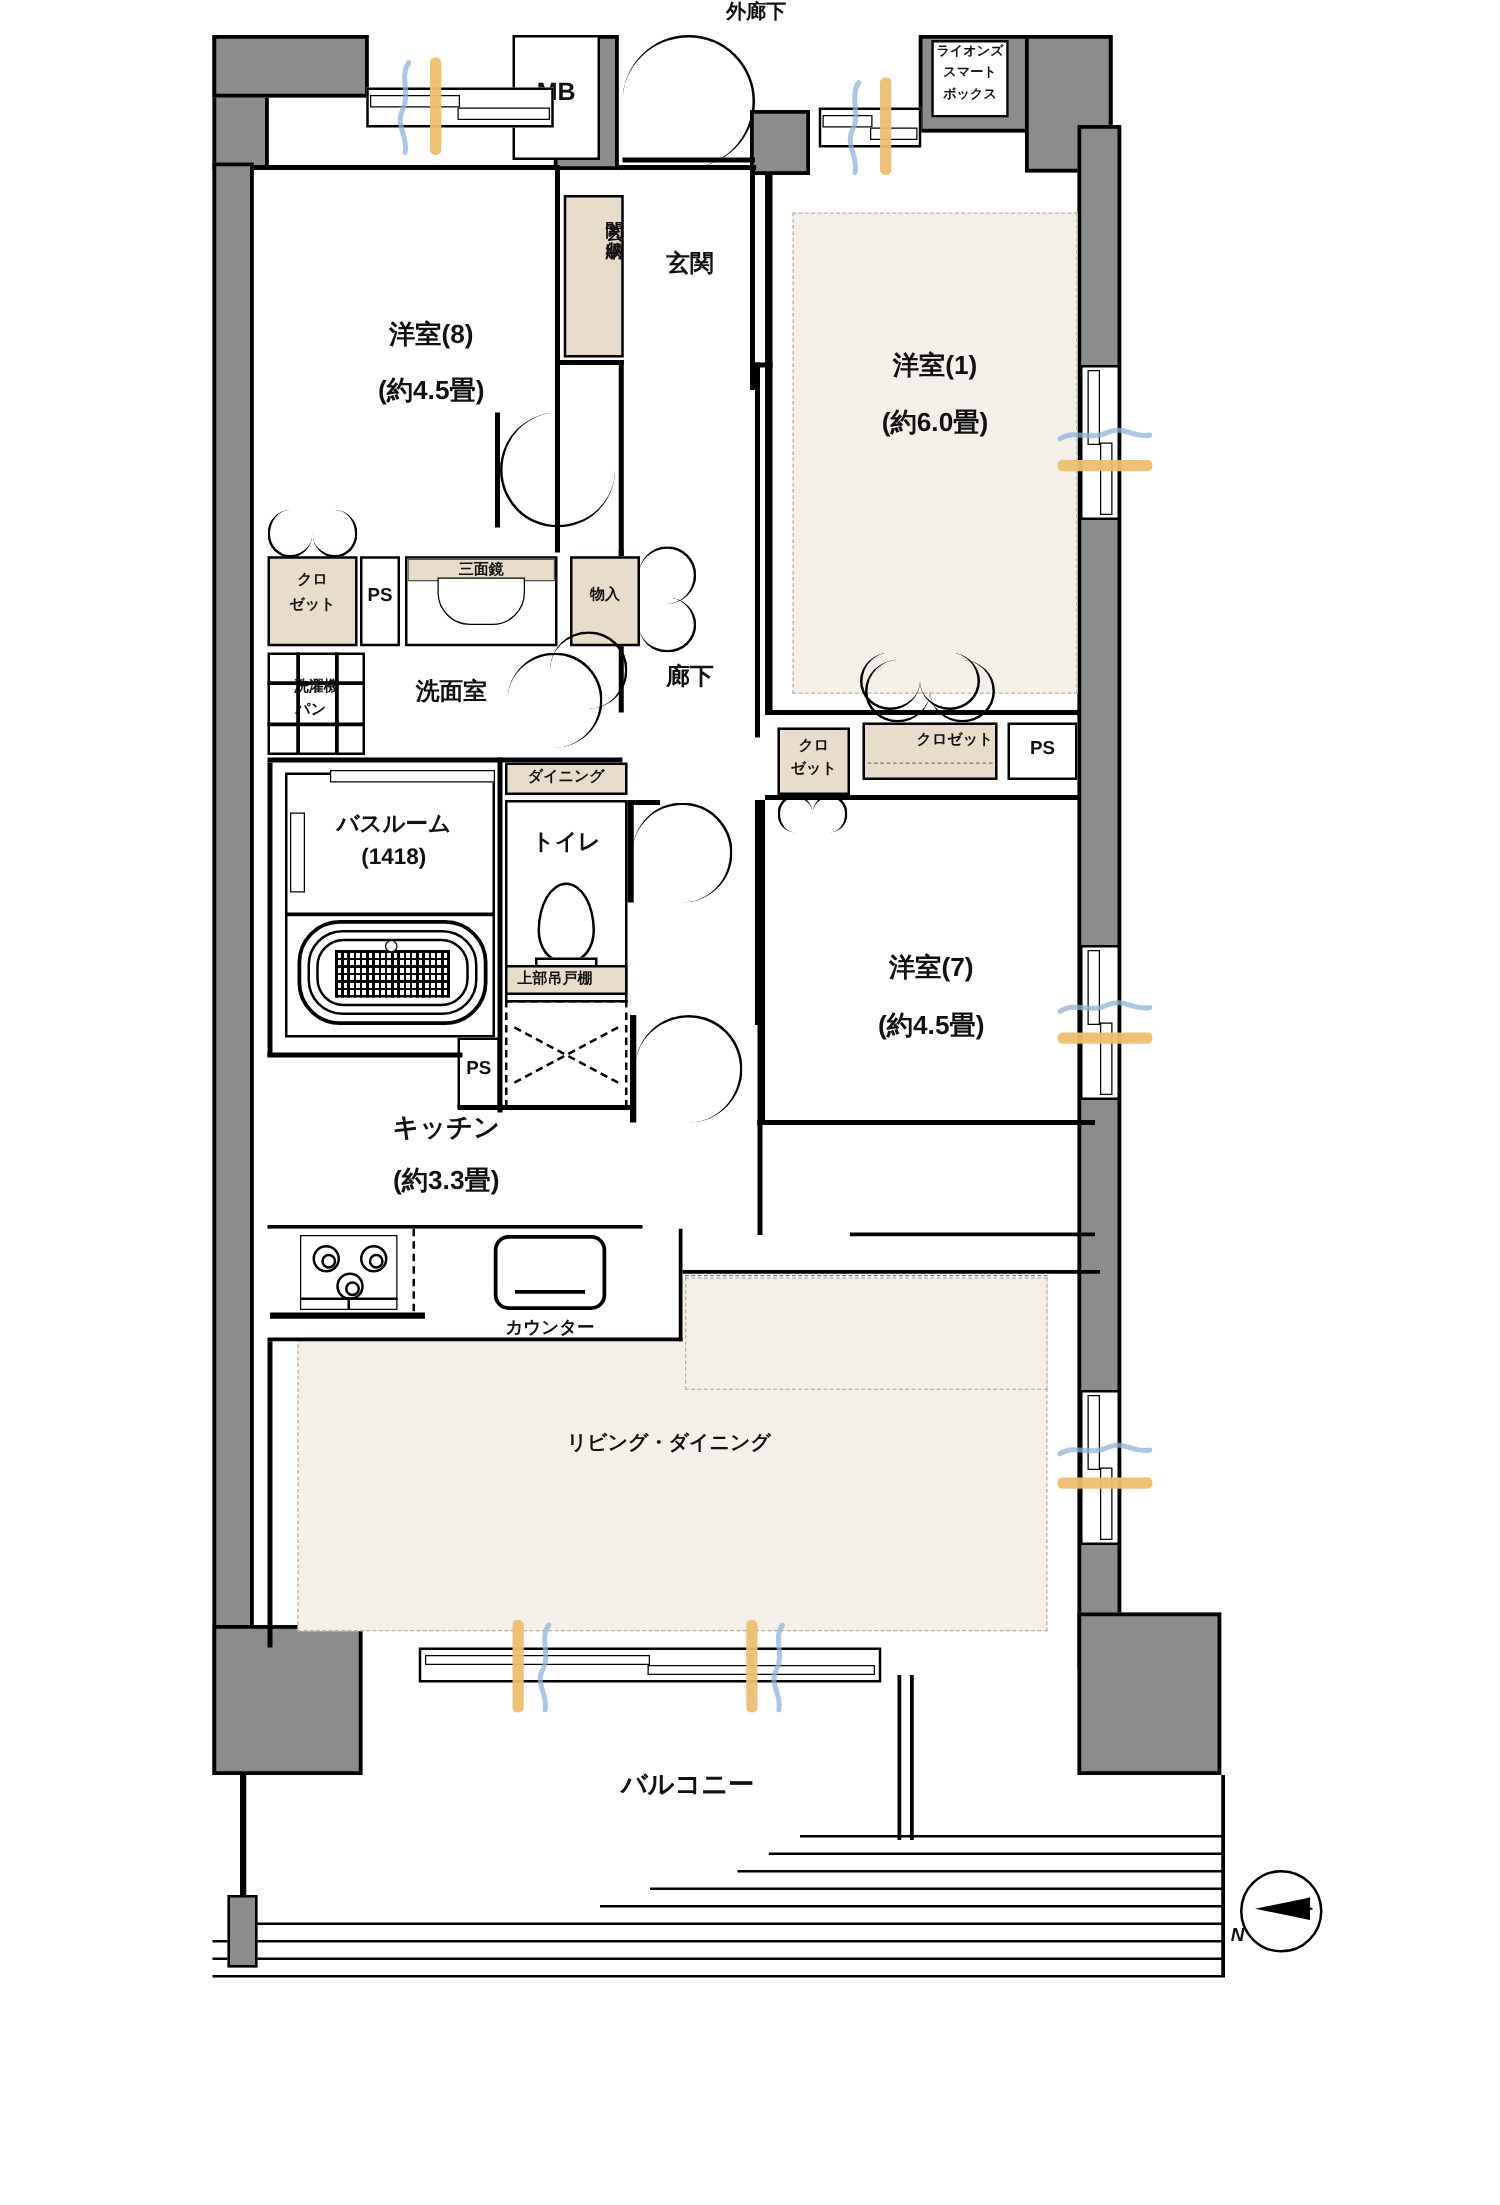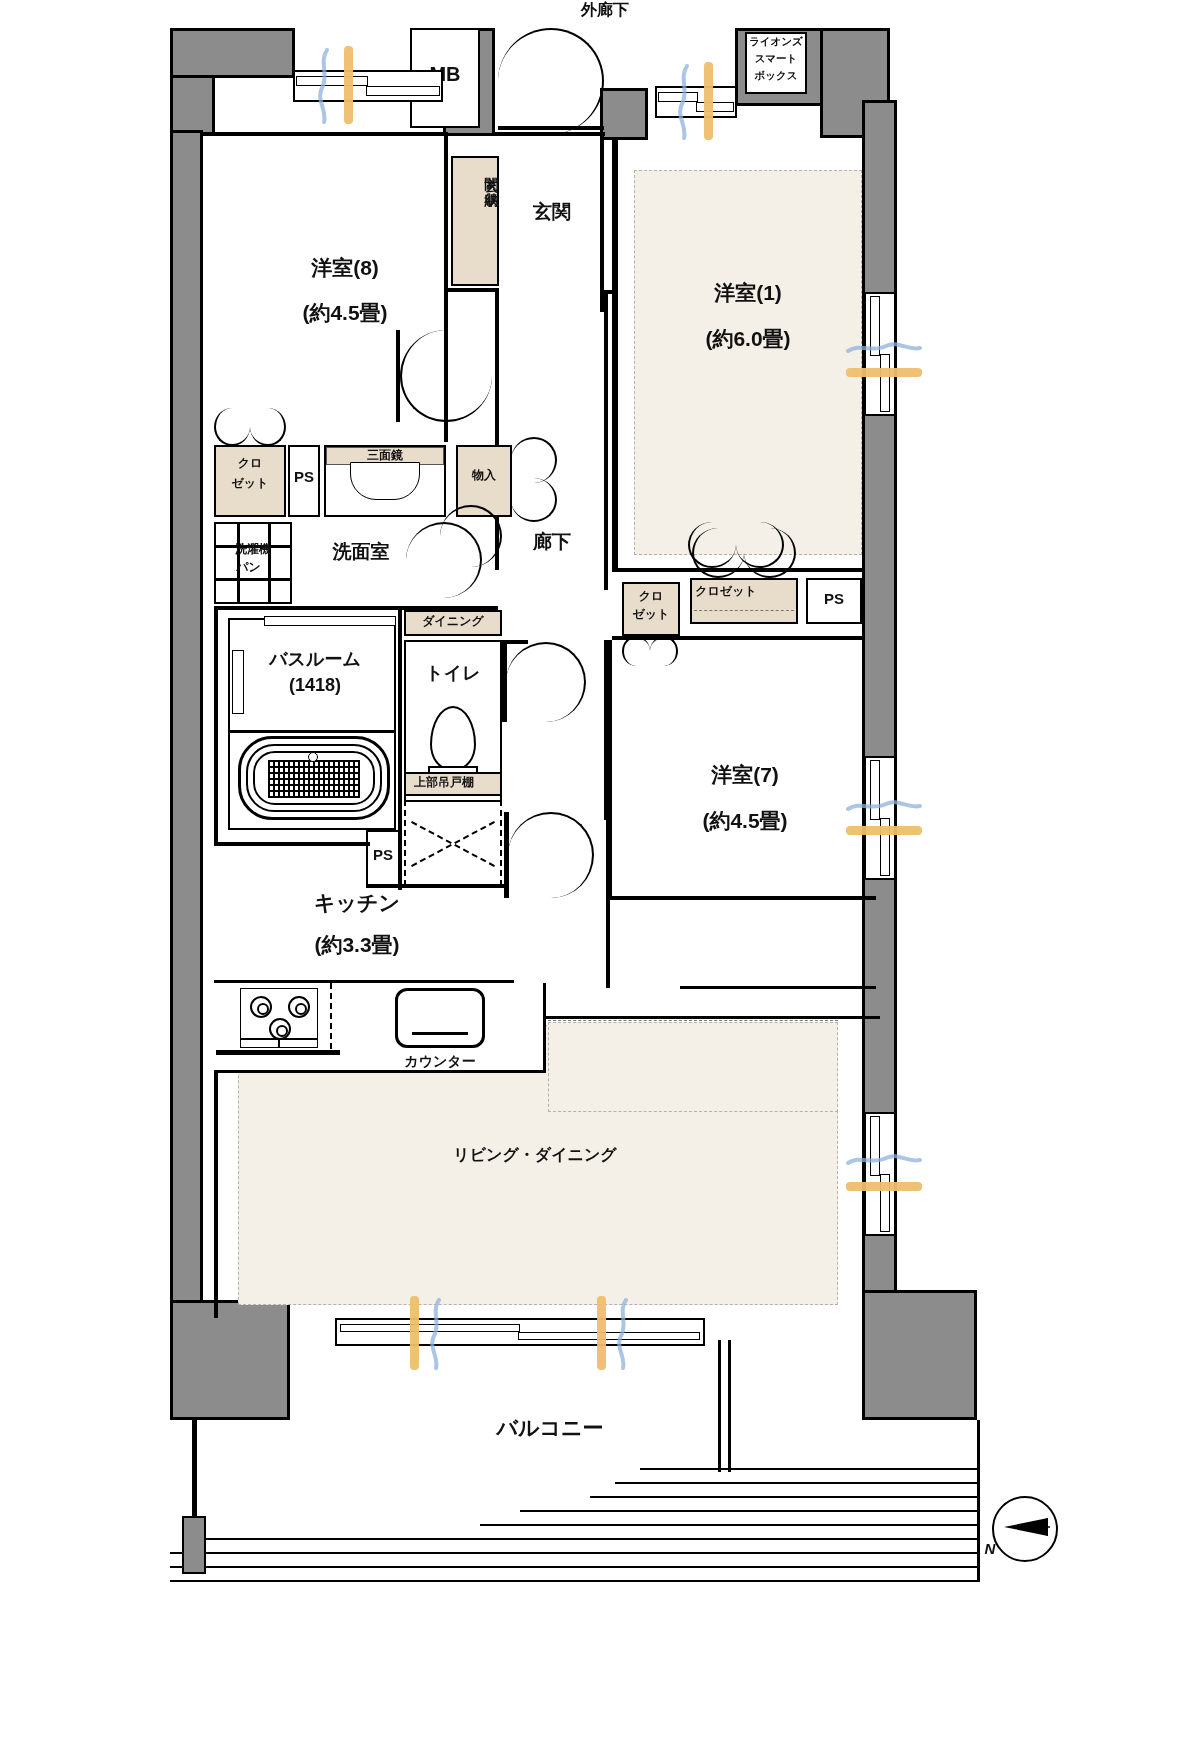--- a/index.html
+++ b/index.html
@@ -165,21 +165,21 @@
   <div class="lbl tiny" style="left:456px;top:468px;width:56px;">物入</div>
   <div class="arc arc-tr" style="left:511px;top:437px;width:46px;height:46px;"></div>
   <div class="arc arc-br" style="left:511px;top:478px;width:46px;height:44px;"></div>
 
   <div class="arc arc-bl" style="left:400px;top:330px;width:92px;height:92px;"></div>
   <div class="wallthin" style="left:396px;top:330px;width:4px;height:92px;"></div>
 
   <div class="arc arc-tr" style="left:440px;top:505px;width:62px;height:62px;"></div>
   <div class="arc arc-tr" style="left:406px;top:522px;width:76px;height:76px;"></div>
 
-  <div class="lbl" style="left:306px;top:542px;width:110px;font-size:19px;font-weight:700;font-family:Liberation Mono, monospace;">洗面室</div>
+  <div class="lbl" style="left:306px;top:542px;width:110px;font-size:19px;font-weight:700;">洗面室</div>
 
   <div class="whitebox" style="left:214px;top:522px;width:78px;height:82px;"></div>
   <div class="wallthin" style="left:237px;top:522px;width:3px;height:82px;"></div>
   <div class="wallthin" style="left:268px;top:522px;width:3px;height:82px;"></div>
   <div class="wallthin" style="left:214px;top:545px;width:78px;height:3px;"></div>
   <div class="wallthin" style="left:214px;top:578px;width:78px;height:3px;"></div>
   <div class="lbl xsmall" style="left:214px;top:543px;width:78px;font-size:12px;">洗濯機</div>
   <div class="lbl xsmall" style="left:214px;top:561px;width:69px;font-size:12px;">パン</div>
 
   <div class="wallthin" style="left:214px;top:606px;width:284px;height:4px;"></div>
@@ -223,21 +223,21 @@
   <div class="wallthin" style="left:214px;top:610px;width:4px;height:235px;"></div>
   <div class="wallthin" style="left:214px;top:842px;width:156px;height:4px;"></div>
   <div class="wallthin" style="left:398px;top:606px;width:4px;height:284px;"></div>
   <div class="wallthin" style="left:366px;top:884px;width:140px;height:4px;"></div>
 
   <div class="beige" style="left:622px;top:582px;width:58px;height:54px;"></div>
   <div class="lbl xsmall" style="left:622px;top:590px;width:58px;font-size:12px;">クロ</div>
   <div class="lbl xsmall" style="left:622px;top:608px;width:58px;font-size:12px;">ゼット</div>
 
   <div class="beige" style="left:690px;top:578px;width:108px;height:46px;"></div>
-  <div class="lbl tiny" style="left:660px;top:584px;width:132px;">クロゼット</div>
+  <div class="lbl tiny" style="left:698px;top:584px;width:132px;">クロゼット</div>
   <div class="dotline" style="left:694px;top:610px;width:100px;"></div>
 
   <div class="arc arc-bl" style="left:692px;top:528px;width:52px;height:50px;"></div>
   <div class="arc arc-br" style="left:744px;top:528px;width:52px;height:50px;"></div>
 
   <div class="arc arc-tl" style="left:622px;top:636px;width:28px;height:30px;"></div>
   <div class="arc arc-tr" style="left:650px;top:636px;width:28px;height:30px;"></div>
 
   <div class="whitebox" style="left:806px;top:578px;width:56px;height:46px;"></div>
   <div class="lbl psz" style="left:806px;top:590px;width:56px;">PS</div>

